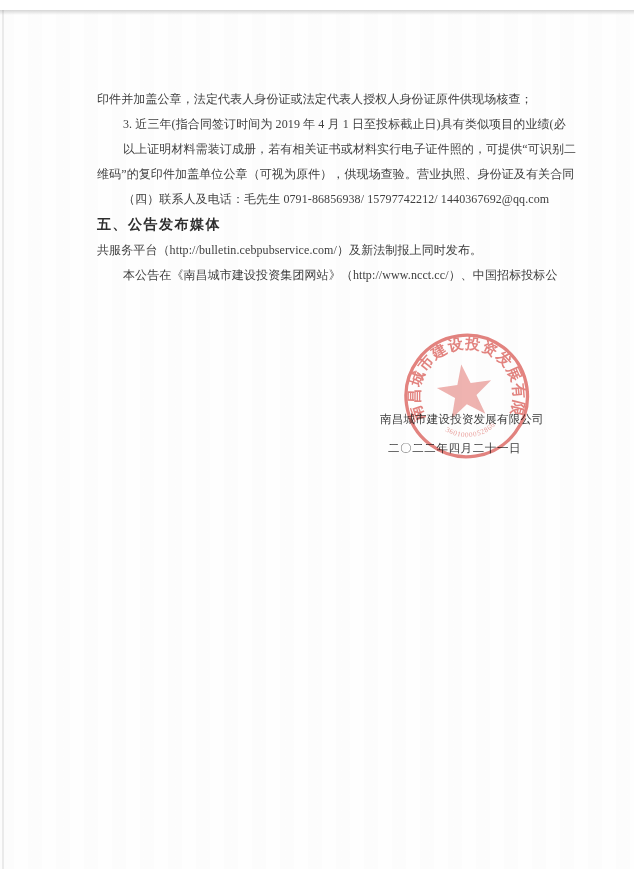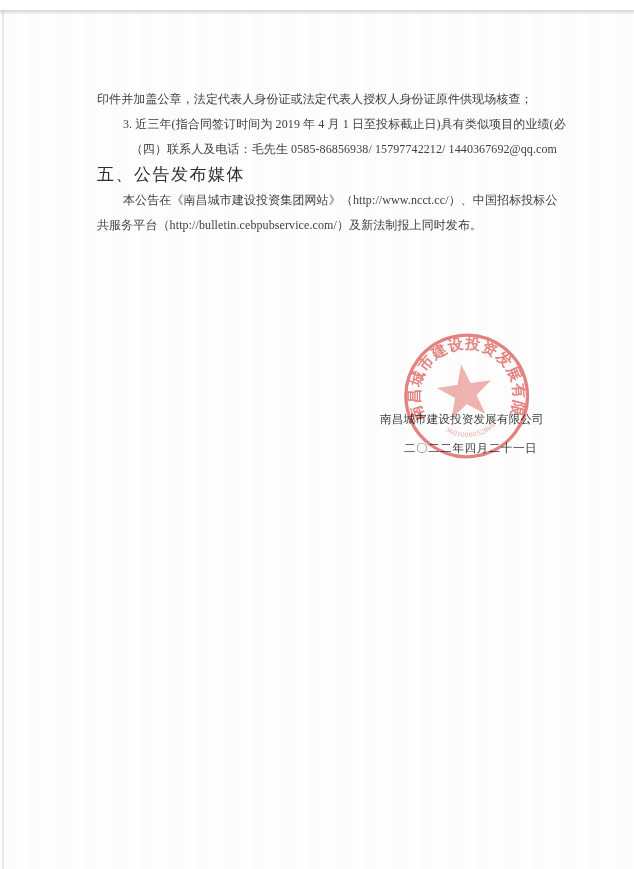--- a/index.html
+++ b/index.html
@@ -27,34 +27,34 @@
   }
   .doc-body {
     position: absolute; left: 97px; top: 77px; width: 460px;
     color: #3e3e3e;
   }
   .line {
     height: 25px; line-height: 25px;
     font-size: 12px; letter-spacing: 0.1px;
     white-space: nowrap;
   }
-  .indent { padding-left: 26px; text-align: right; }
+  .indent { padding-left: 26px; }
   .heading {
     height: 26px; line-height: 26px;
-    font-size: 17px; font-weight: normal;
+    font-size: 14px; font-weight: bold;
     color: #2e2e2e; letter-spacing: 1.5px;
     white-space: nowrap;
   }
   .sig-company {
     position: absolute; left: 380px; top: 400px;
     font-size: 11.5px; line-height: 18px; color: #3a3a3a;
     white-space: nowrap; letter-spacing: 0.2px;
   }
   .sig-date {
-    position: absolute; left: 404px; top: 429px;
+    position: absolute; left: 388px; top: 429px;
     font-size: 11.5px; line-height: 18px; color: #3a3a3a;
     white-space: nowrap; letter-spacing: 0.6px; text-align: right;
   }
   .seal {
     position: absolute; left: 398px; top: 319px;
     width: 138px; height: 138px;
     transform: rotate(-8deg);
     mix-blend-mode: multiply;
     opacity: 0.85;
     pointer-events: none;
@@ -63,24 +63,26 @@
 </head>
 <body>
 
 <div class="page">
   <div class="scan-edge-top"></div>
   <div class="scan-edge-left"></div>
 
   <div class="doc-body">
     <div class="line">印件并加盖公章，法定代表人身份证或法定代表人授权人身份证原件供现场核查；</div>
     <div class="line indent">3. 近三年(指合同签订时间为 2019 年 4 月 1 日至投标截止日)具有类似项目的业绩(必</div>
-    <div class="line indent">（四）联系人及电话：毛先生  0585-86856938/ 15797742212/ 1440367692@qq.com</div>
+    <div class="line indent">以上证明材料需装订成册，若有相关证书或材料实行电子证件照的，可提供“可识别二</div>
+    <div class="line">维码”的复印件加盖单位公章（可视为原件），供现场查验。营业执照、身份证及有关合同</div>
+    <div class="line indent">（四）联系人及电话：毛先生  0791-86856938/ 15797742212/ 1440367692@qq.com</div>
     <div class="heading">五、公告发布媒体</div>
+    <div class="line">共服务平台（http://bulletin.cebpubservice.com/）及新法制报上同时发布。</div>
     <div class="line indent">本公告在《南昌城市建设投资集团网站》（http://www.ncct.cc/）、中国招标投标公</div>
-    <div class="line">共服务平台（http://bulletin.cebpubservice.com/）及新法制报上同时发布。</div>
   </div>
 
   <div class="sig-company">南昌城市建设投资发展有限公司</div>
   <div class="sig-date">二〇二二年四月二十一日</div>
 
   <svg class="seal" viewBox="0 0 134 134" xmlns="http://www.w3.org/2000/svg">
     <circle cx="67" cy="65" r="59" fill="none" stroke-width="3.2" stroke="#df6e69"></circle>
     <polygon points="66,34 72.5,53.1 92.6,53.3 76.5,65.4 82.5,84.7 66,73 49.5,84.7 55.5,65.4 39.4,53.3 59.5,53.1" fill-opacity="0.8" stroke-width="1" fill="#e9908c"></polygon>
     <path id="sealArc" d="M 25.3 84.4 A 46 46 0 1 1 108.7 84.4" fill="none"></path>
     <path id="sealSerialArc" d="M 38.7 93.3 A 40 40 0 0 0 95.3 93.3" fill="none"></path>

